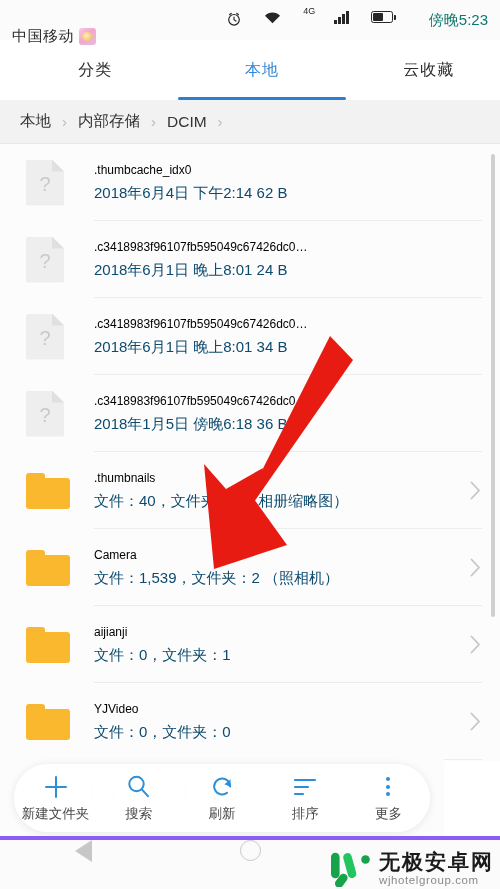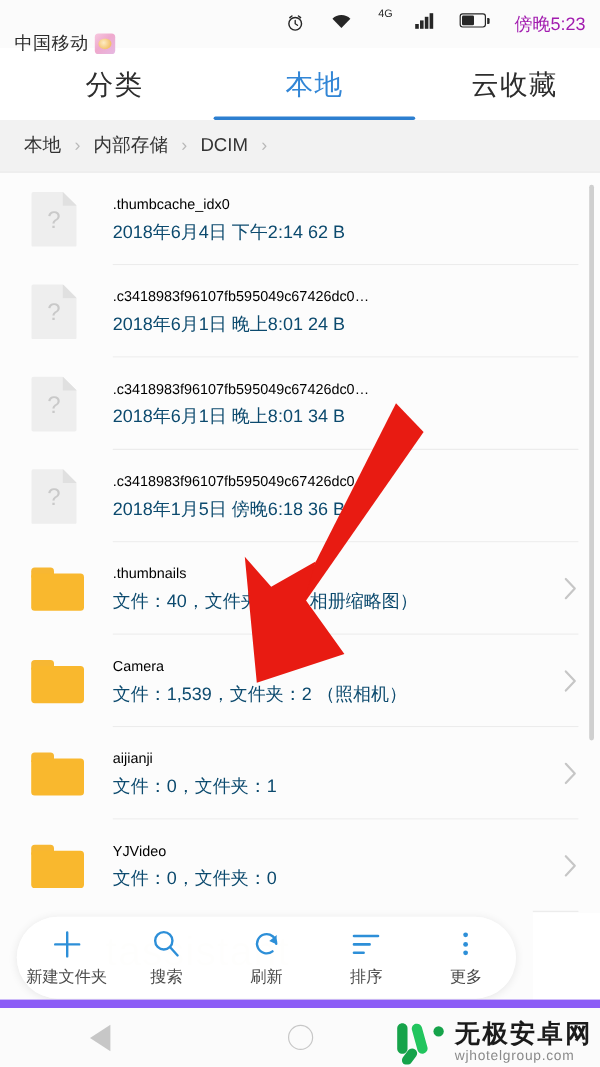--- a/index.html
+++ b/index.html
@@ -55,22 +55,22 @@
     opacity: .9;
   }
   .sb-right {
     display: flex;
     align-items: flex-start;
     gap: 22px;
   }
   .sb-icon { display: block; }
   .sb-time {
     font-size: 15px;
-    color: #a21caf;
-    margin-left: 2px;
+    color: #0f766e;
+    margin-left: 14px;
     white-space: nowrap;
   }
   .net-type {
     font-size: 9px;
     line-height: 1;
     position: relative;
     top: -4px;
     margin-right: -3px;
   }
   .bars {
@@ -113,21 +113,21 @@
     height: 60px;
     background: #ffffff;
     display: flex;
     align-items: stretch;
   }
   .tab {
     flex: 1;
     display: flex;
     align-items: center;
     justify-content: center;
-    font-size: 23px;
+    font-size: 16px;
     color: #2d2d2d;
     position: relative;
     letter-spacing: 1px;
     margin-left: 24px;
   }
   .tab.active { color: #3286d6; }
   .tab.active::after {
     content: "";
     position: absolute;
     bottom: 0;
@@ -358,23 +358,23 @@
     background: #2d8fd8;
     display: block;
   }
 
   
   .navbar {
     position: absolute;
     left: 0; bottom: 0;
     width: 500px; height: 49px;
     background: #fbfbfb;
-    border-top: 7px solid #8b5cf6;
-    display: flex;
-    align-items: center;
+    border-top: 4px solid #8b5cf6;
+    display: flex;
+    align-items: flex-start;
   }
   .nav-back, .nav-home {
     flex: 1;
     display: flex;
     align-items: center;
     justify-content: center;
   }
   .nav-spacer { flex: 1; }
   .tri {
     width: 0; height: 0;

